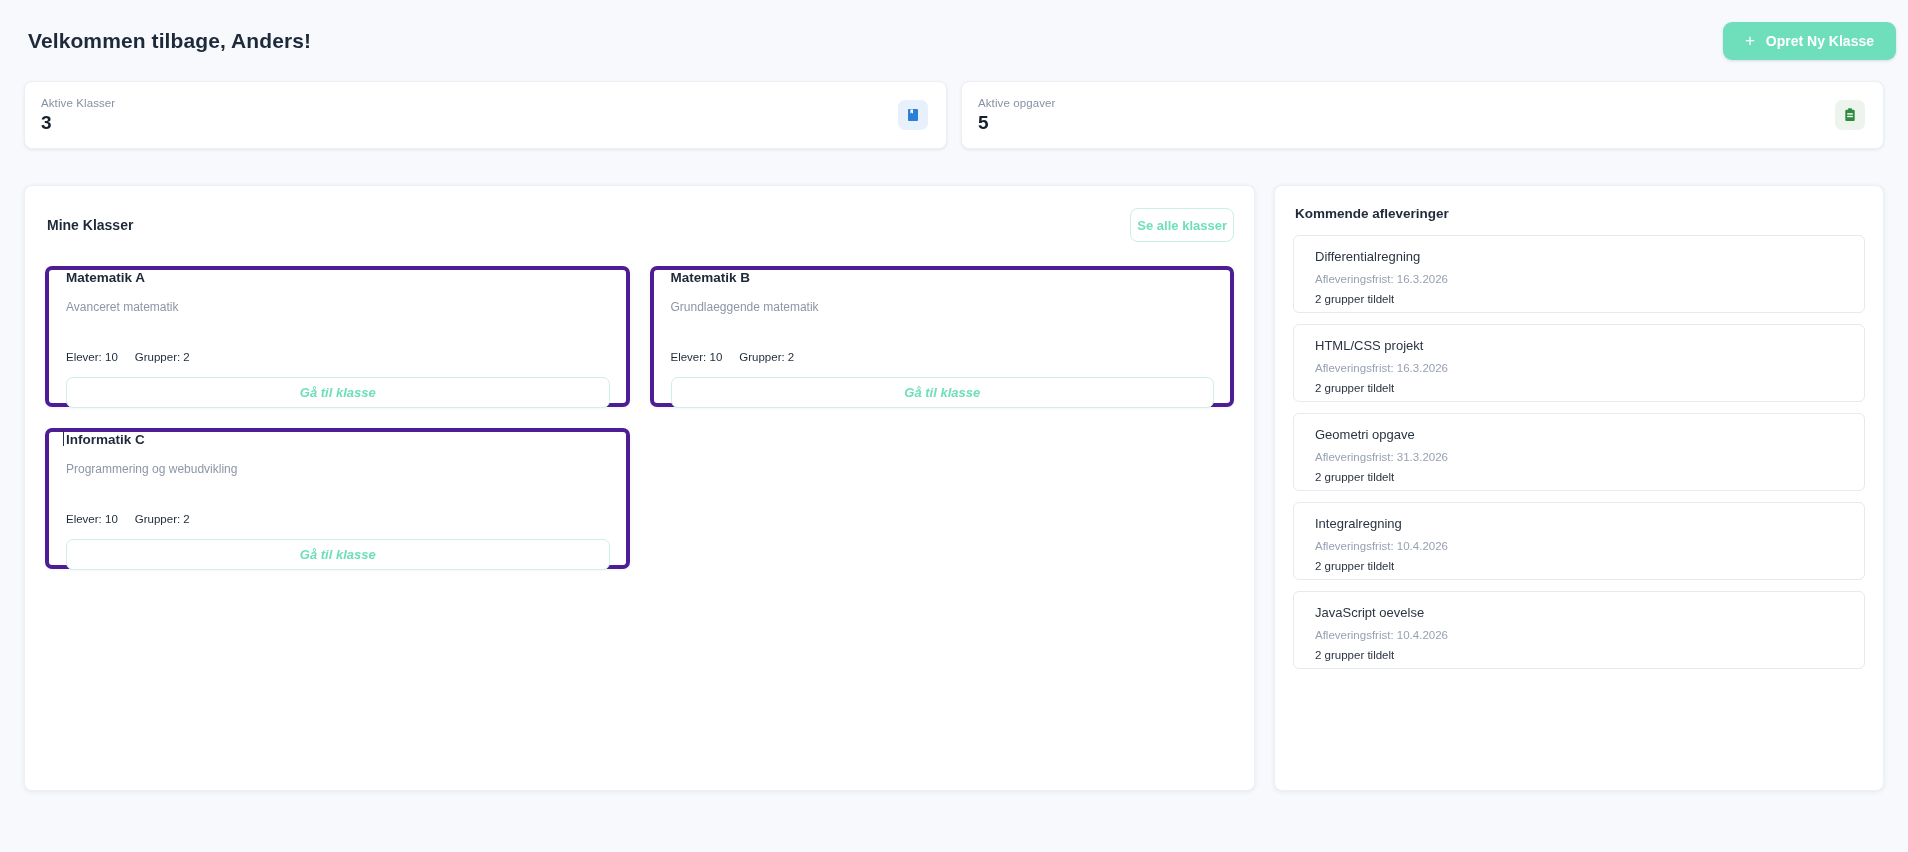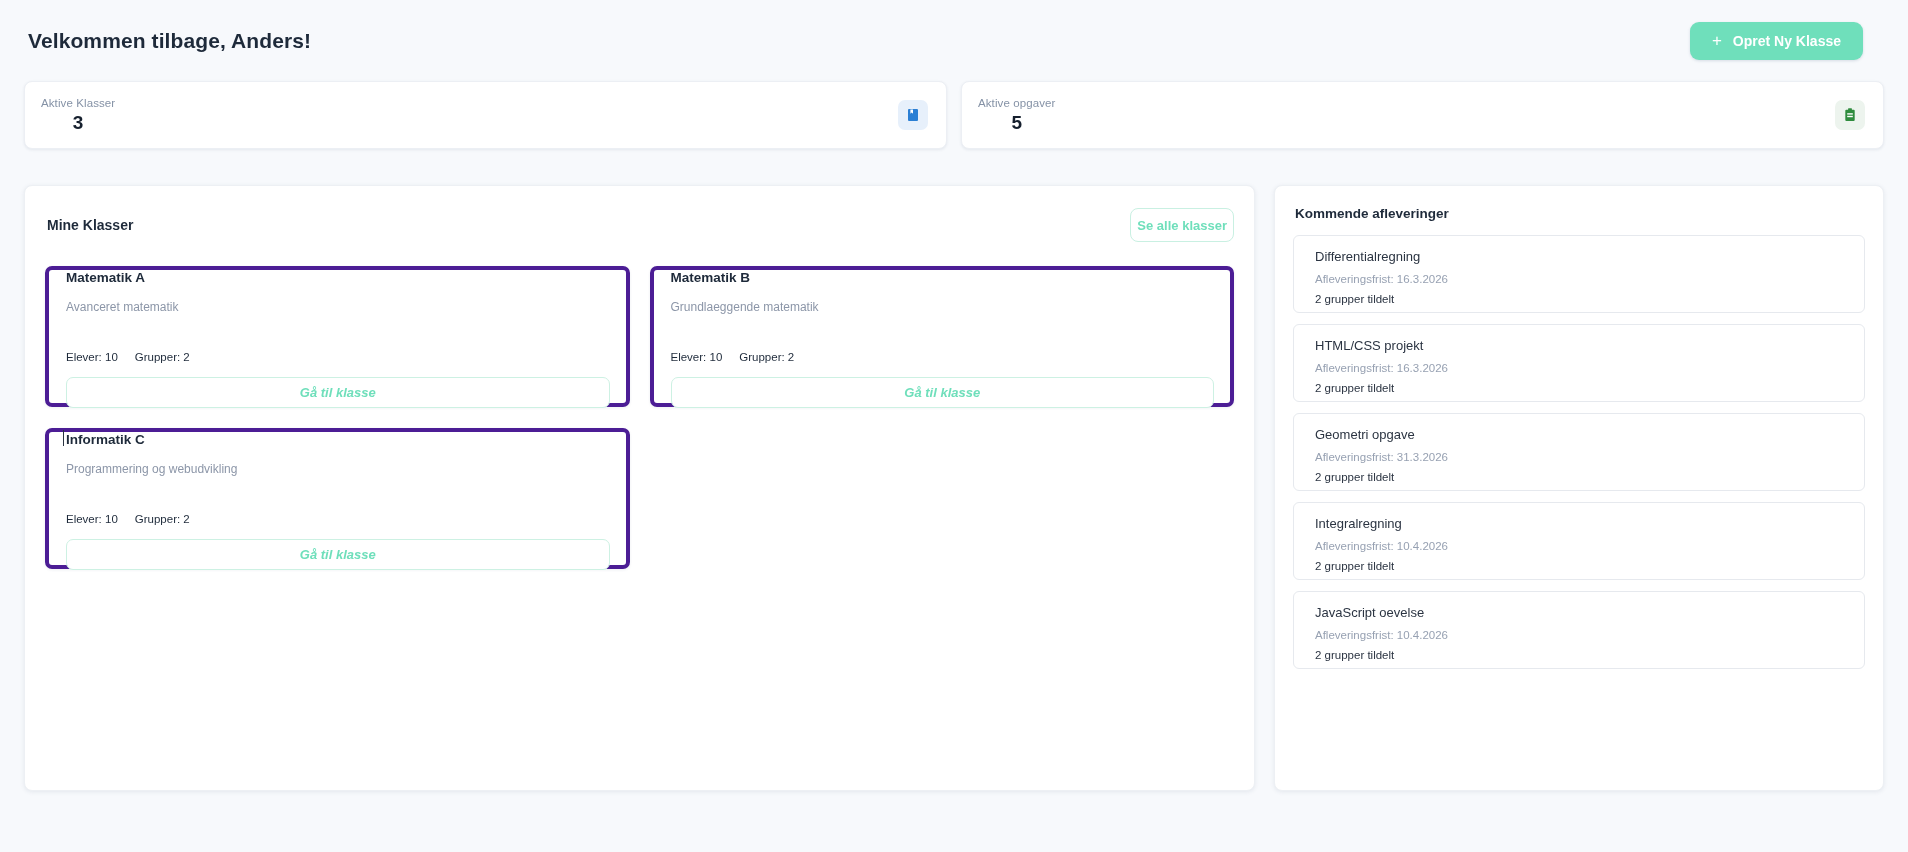--- a/index.html
+++ b/index.html
@@ -22,21 +22,21 @@
 
   
   .header {
     position: absolute;
     top: 0; left: 0;
     width: 1908px;
     height: 82px;
     display: flex;
     align-items: center;
     justify-content: space-between;
-    padding: 0 45px 0 28px;
+    padding: 0 12px 0 28px;
   }
   .page-title {
     font-size: 21px;
     font-weight: bold;
     color: #1e2a3a;
     letter-spacing: .1px;
   }
   .create-btn {
     display: inline-flex;
     align-items: center;
@@ -75,21 +75,21 @@
     height: 68px;
     background: #ffffff;
     border-radius: 8px;
     border: 1px solid #eceff4;
     box-shadow: 0 1px 3px rgba(60,80,110,.10);
     display: flex;
     align-items: center;
     justify-content: space-between;
     padding: 0 18px 0 16px;
   }
-  .stat-text { display: flex; flex-direction: column; gap: 4px; align-items: center; }
+  .stat-text { display: flex; flex-direction: column; gap: 4px; }
   .stat-label {
     font-size: 11.5px;
     color: #8592a6;
     letter-spacing: .1px;
   }
   .stat-value {
     font-size: 19px;
     font-weight: bold;
     color: #16202e;
     line-height: 1.05;

